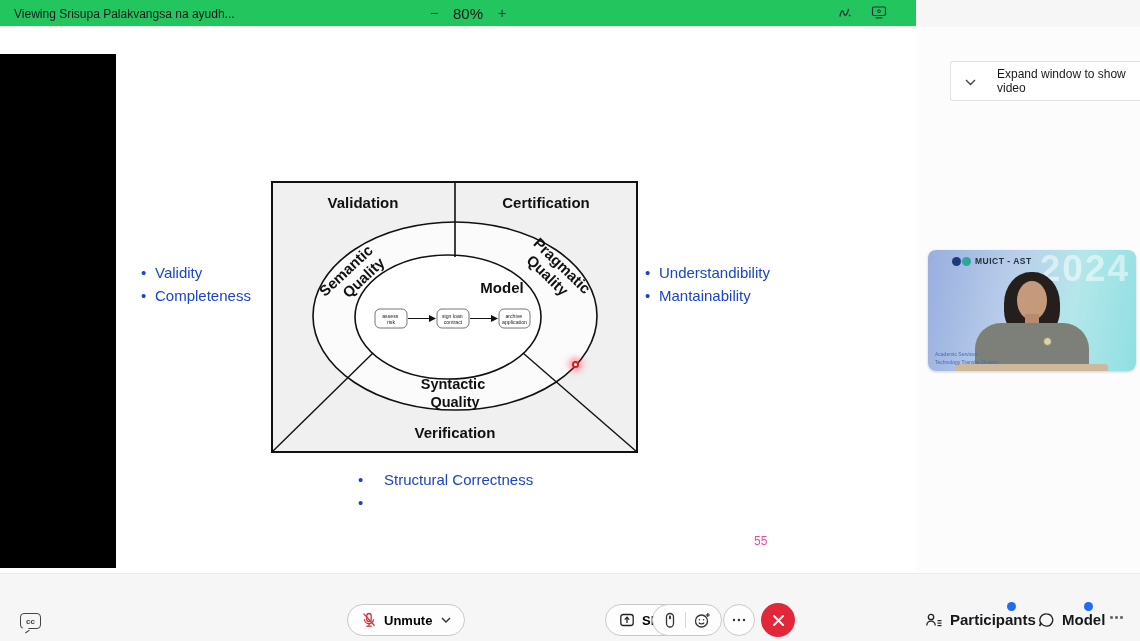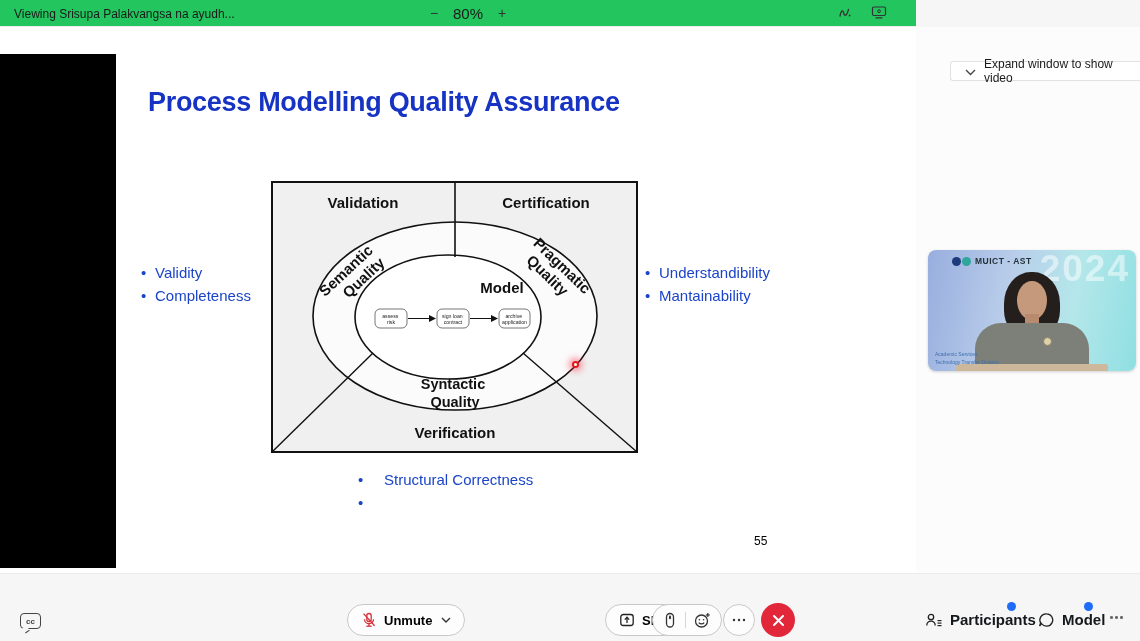--- a/index.html
+++ b/index.html
@@ -25,27 +25,27 @@
   
   .slide { width:684px; left:116px; }
   .slide-title { position:absolute; left:32px; top:33px; font-size:27px; font-weight:600; color:#1733c4; letter-spacing:-0.3px; }
   .bullets { position:absolute; font-size:15px; color:#1b44c8; line-height:23px; }
   .bullets-left { left:25px; top:207px; }
   .bullets-right { left:529px; top:207px; }
   .bullets-bottom { left:242px; top:414px; }
   .bullet-line { display:flex; }
   .bullet-mark { width:14px; }
   .bullets-bottom .bullet-mark { width:26px; }
-  .page-number { position:absolute; left:638px; top:480px; font-size:12px; color:#000000; }
+  .page-number { position:absolute; left:638px; top:480px; font-size:12px; color:#ec4899; }
   .diagram { position:absolute; left:155px; top:127px; }
   .laser-dot { position:absolute; left:456px; top:307px; width:7px; height:7px; border:2px solid #e01a1a; border-radius:50%; background:#fff; box-shadow:0 0 7px 3px rgba(255,40,70,.55); }
 
   
   .panel { position:absolute; left:916px; top:27px; width:224px; height:546px; background:#fcfcfc; }
-  .expand-row { position:absolute; left:34px; top:34px; width:190px; height:20px; background:#fff; border:1px solid #e2e2e2; border-right:none; border-radius:3px 0 0 3px; display:flex; align-items:center; gap:8px; padding-left:14px; cursor:pointer; }
+  .expand-row { position:absolute; left:34px; top:34px; width:190px; height:40px; background:#fff; border:1px solid #e2e2e2; border-right:none; border-radius:3px 0 0 3px; display:flex; align-items:center; gap:21px; padding-left:14px; cursor:pointer; }
   .expand-label { font-size:12px; color:#1a1a1a; }
 
   .video-thumb { position:absolute; left:12px; top:223px; width:208px; height:121px; border-radius:8px; overflow:hidden; background:linear-gradient(100deg,#98aede 0%,#b9cdea 38%,#b4e7ea 68%,#8fdfe2 100%); box-shadow:0 1px 3px rgba(0,0,0,.18); cursor:pointer; }
   .vt-header { position:absolute; left:7px; top:6px; display:flex; align-items:center; gap:1px;padding-left:17px; }
   .vt-logo1 { width:9px; height:9px; border-radius:50%; background:#1d3a7c; }
   .vt-logo2 { width:9px; height:9px; border-radius:50%; background:#2fa69b; }
   .vt-title { margin-left:3px; font-size:8.5px; font-weight:bold; color:#24323a; letter-spacing:.5px; }
   .vt-watermark { position:absolute; right:6px; top:-2px; font-size:37px; font-weight:bold; color:rgba(255,255,255,.5); letter-spacing:2px;margin-left:39px; }
   .vt-caption { position:absolute; left:7px; bottom:5px; font-size:5px; color:#3f6fae; line-height:1.6; }
   .p-hair { position:absolute; left:76px; top:22px; width:56px; height:66px; background:#241f1c; border-radius:48% 48% 42% 42%; }
@@ -106,21 +106,20 @@
         </svg>
     </button>
   </div>
 </div>
 
 <div class="share-area">
   <div class="black-col black-left"></div>
   <div class="black-col black-right"></div>
 
   <div class="slide">
-    <div class="slide-title">Process Modelling Quality Assurance</div>
 
     <svg class="diagram" width="367" height="272" viewBox="0 0 367 272">
       <rect x="1" y="1" width="365" height="270" fill="#f0f0f0" stroke="#111" stroke-width="2"></rect>
       <ellipse cx="184" cy="135" rx="142" ry="94" fill="#fbfbfb" stroke="#111" stroke-width="1.6"></ellipse>
       <ellipse cx="177" cy="136" rx="93" ry="62" fill="#ffffff" stroke="#111" stroke-width="1.6"></ellipse>
       <line x1="184" y1="2" x2="184" y2="76" stroke="#111" stroke-width="1.6"></line>
       <line x1="1" y1="271" x2="102" y2="172" stroke="#111" stroke-width="1.4"></line>
       <line x1="366" y1="271" x2="252" y2="172" stroke="#111" stroke-width="1.4"></line>
 
       <text x="92" y="27" text-anchor="middle" font-size="15" font-weight="bold" fill="#111">Validation</text>

